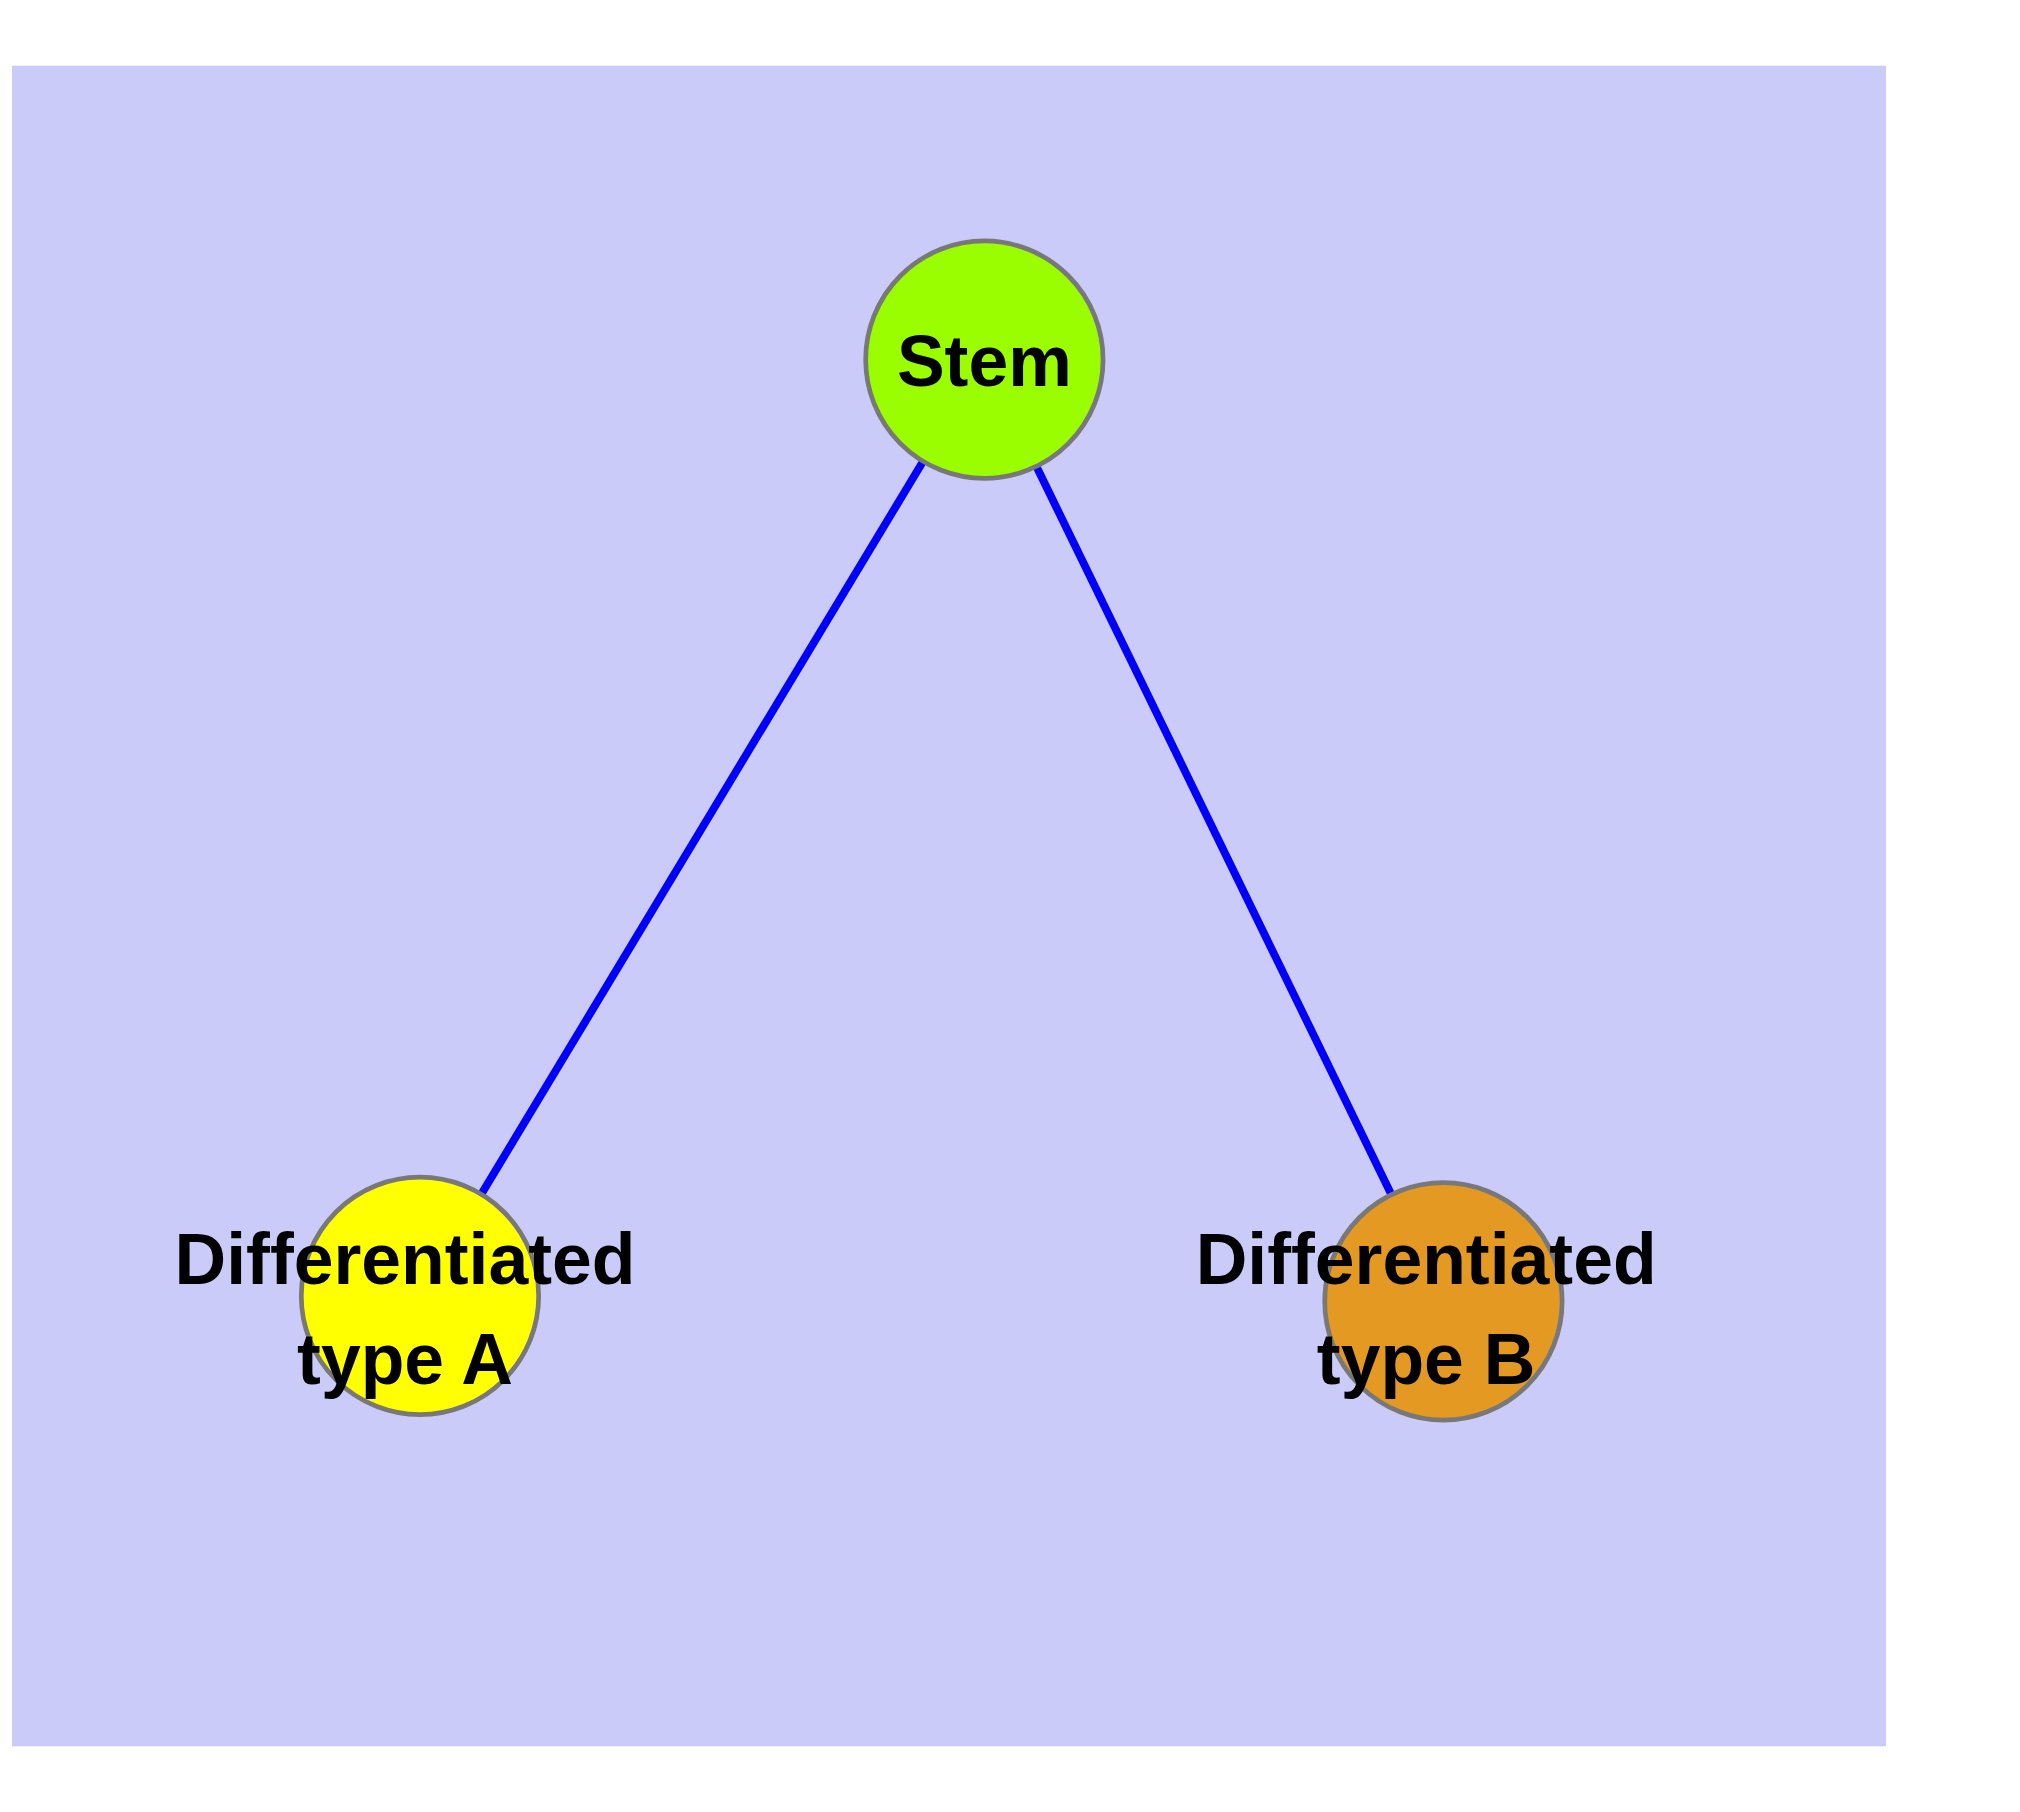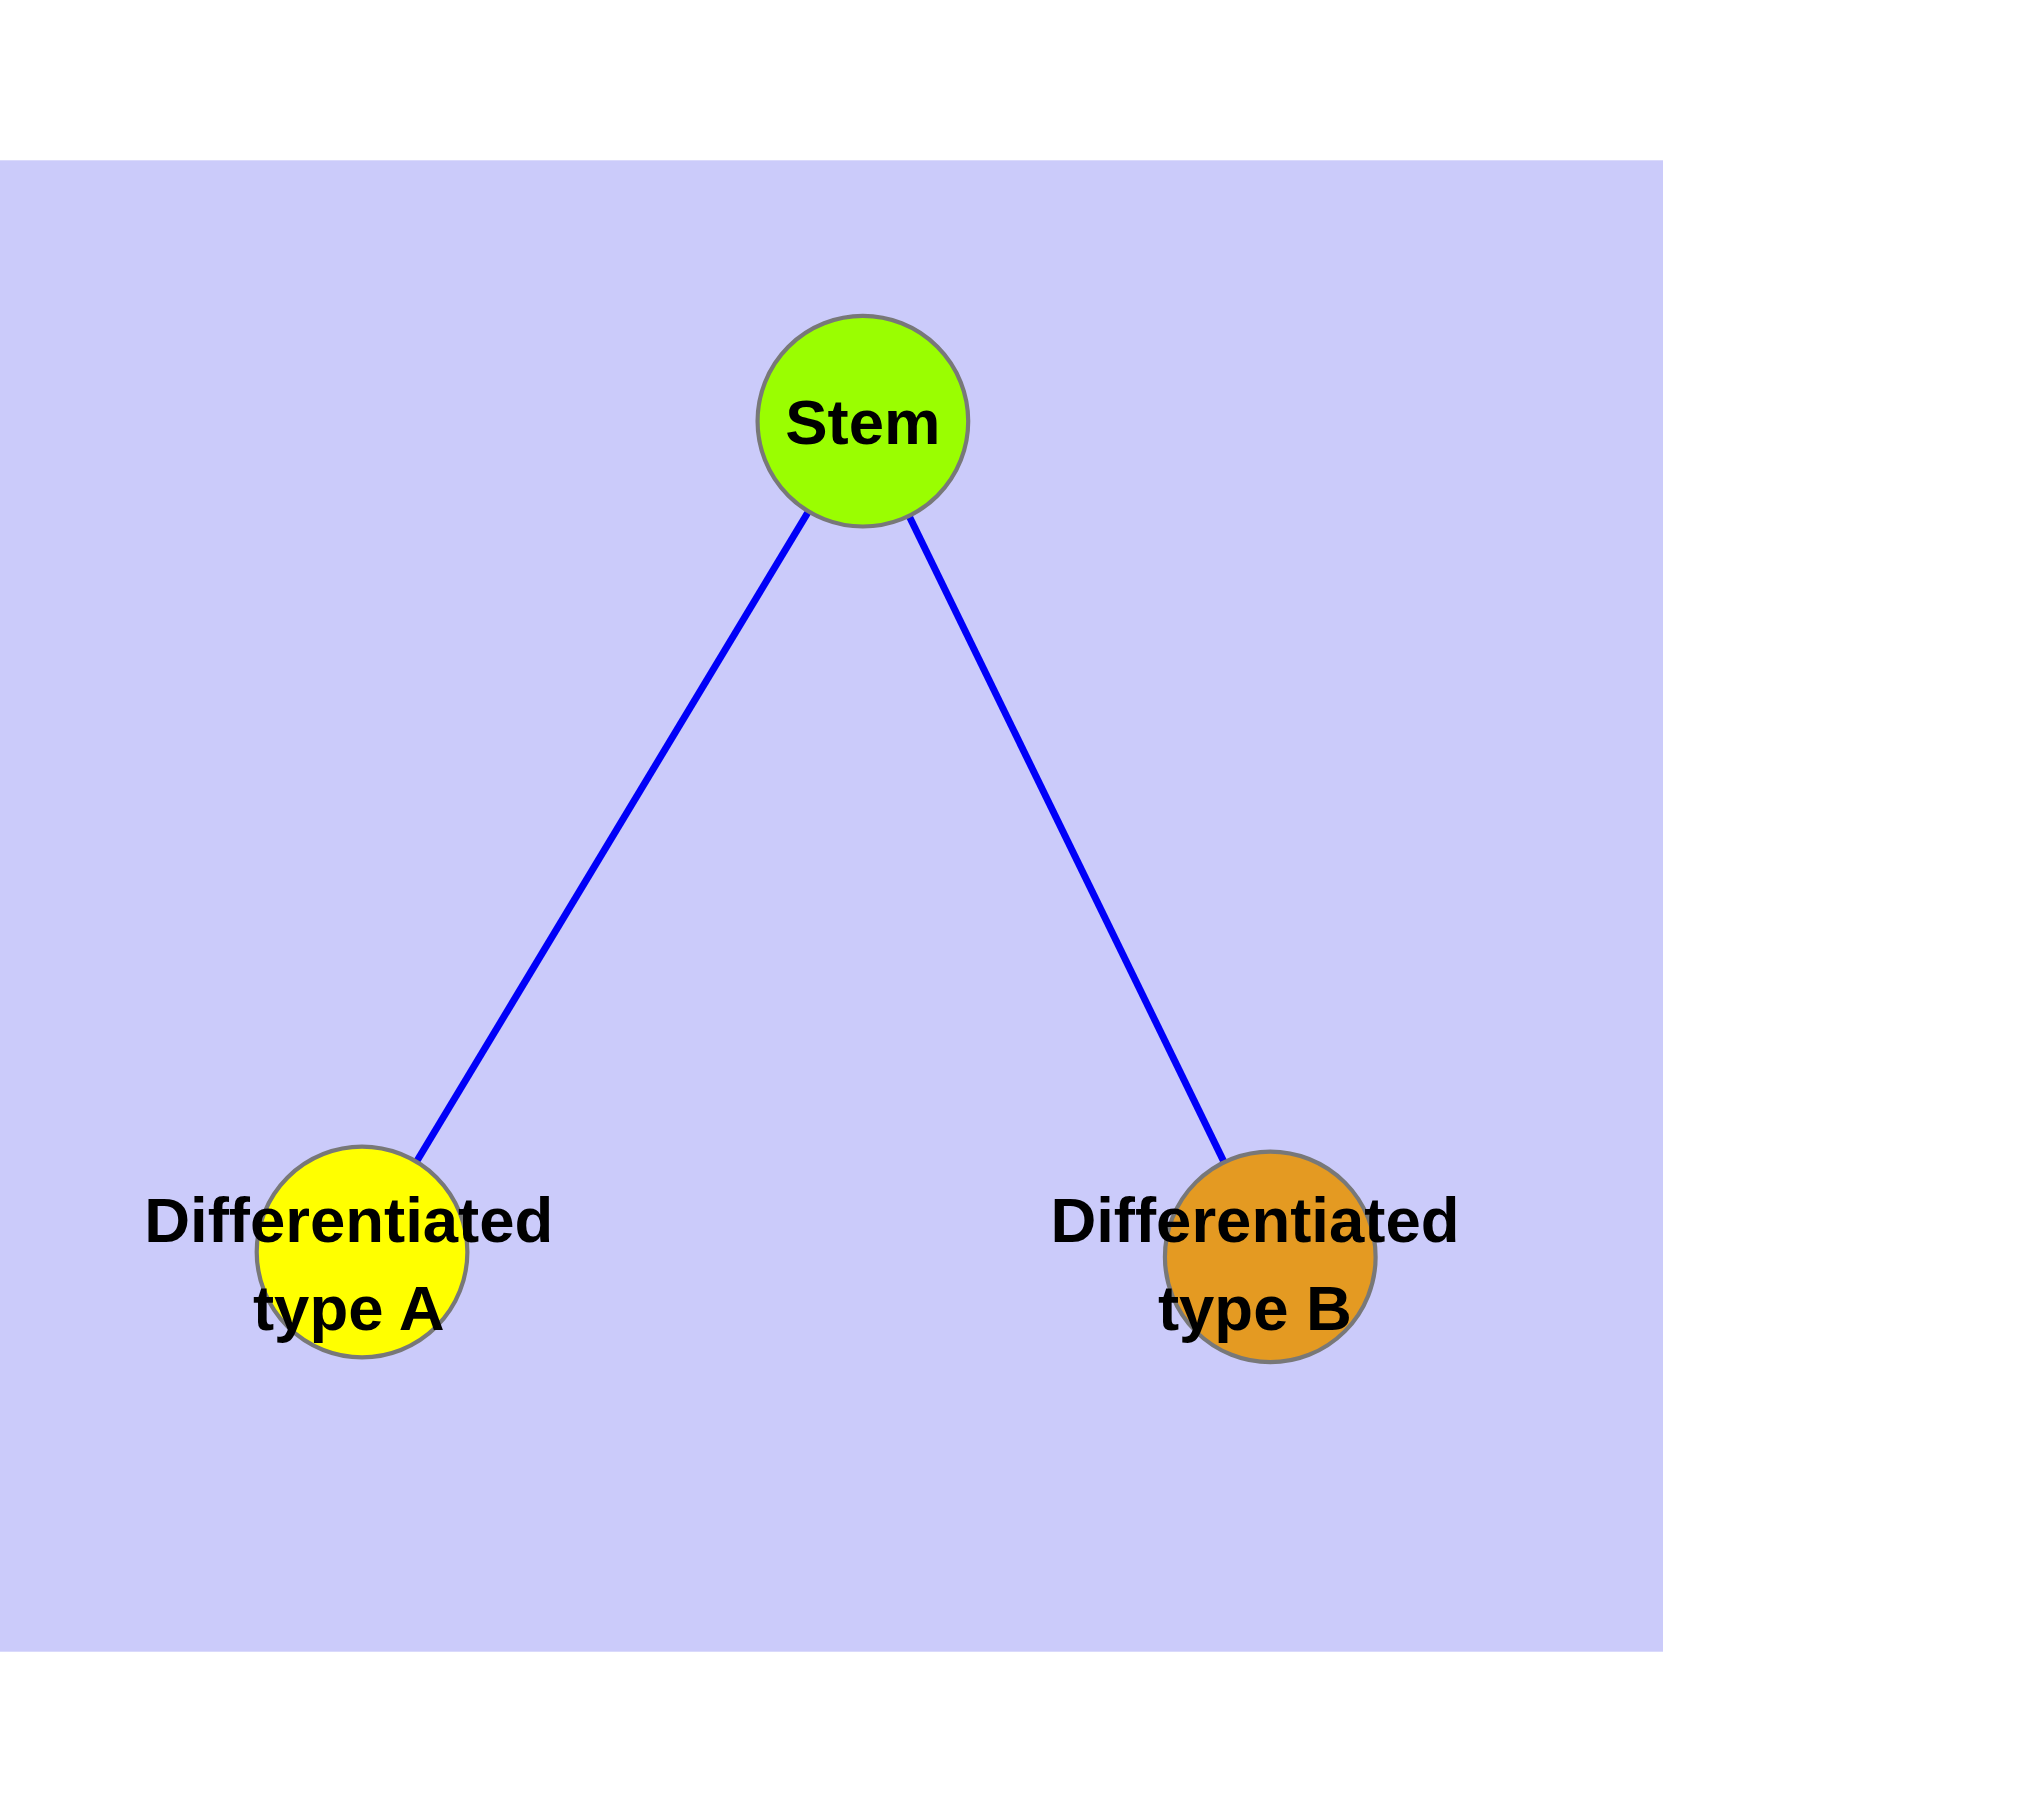--- a/index.html
+++ b/index.html
@@ -1,22 +1,23 @@
 <!DOCTYPE html>
 <html style="font-size:13.6px"><head>
 <meta charset="utf-8">
 <style>
   html, body {
     margin: 0;
     padding: 0;
   }
   .canvas-wrap {
-    width: 1663px;
+    width: 1874px;
     height: 1812px;
     overflow: hidden;
+    margin-left: 12px;
   }
   svg {
     display: block;
     width: 100%;
     height: 100%;
   }
   text.node-label {
     font-family: "Liberation Sans", sans-serif;
     font-weight: bold;
     font-size: 91px;

